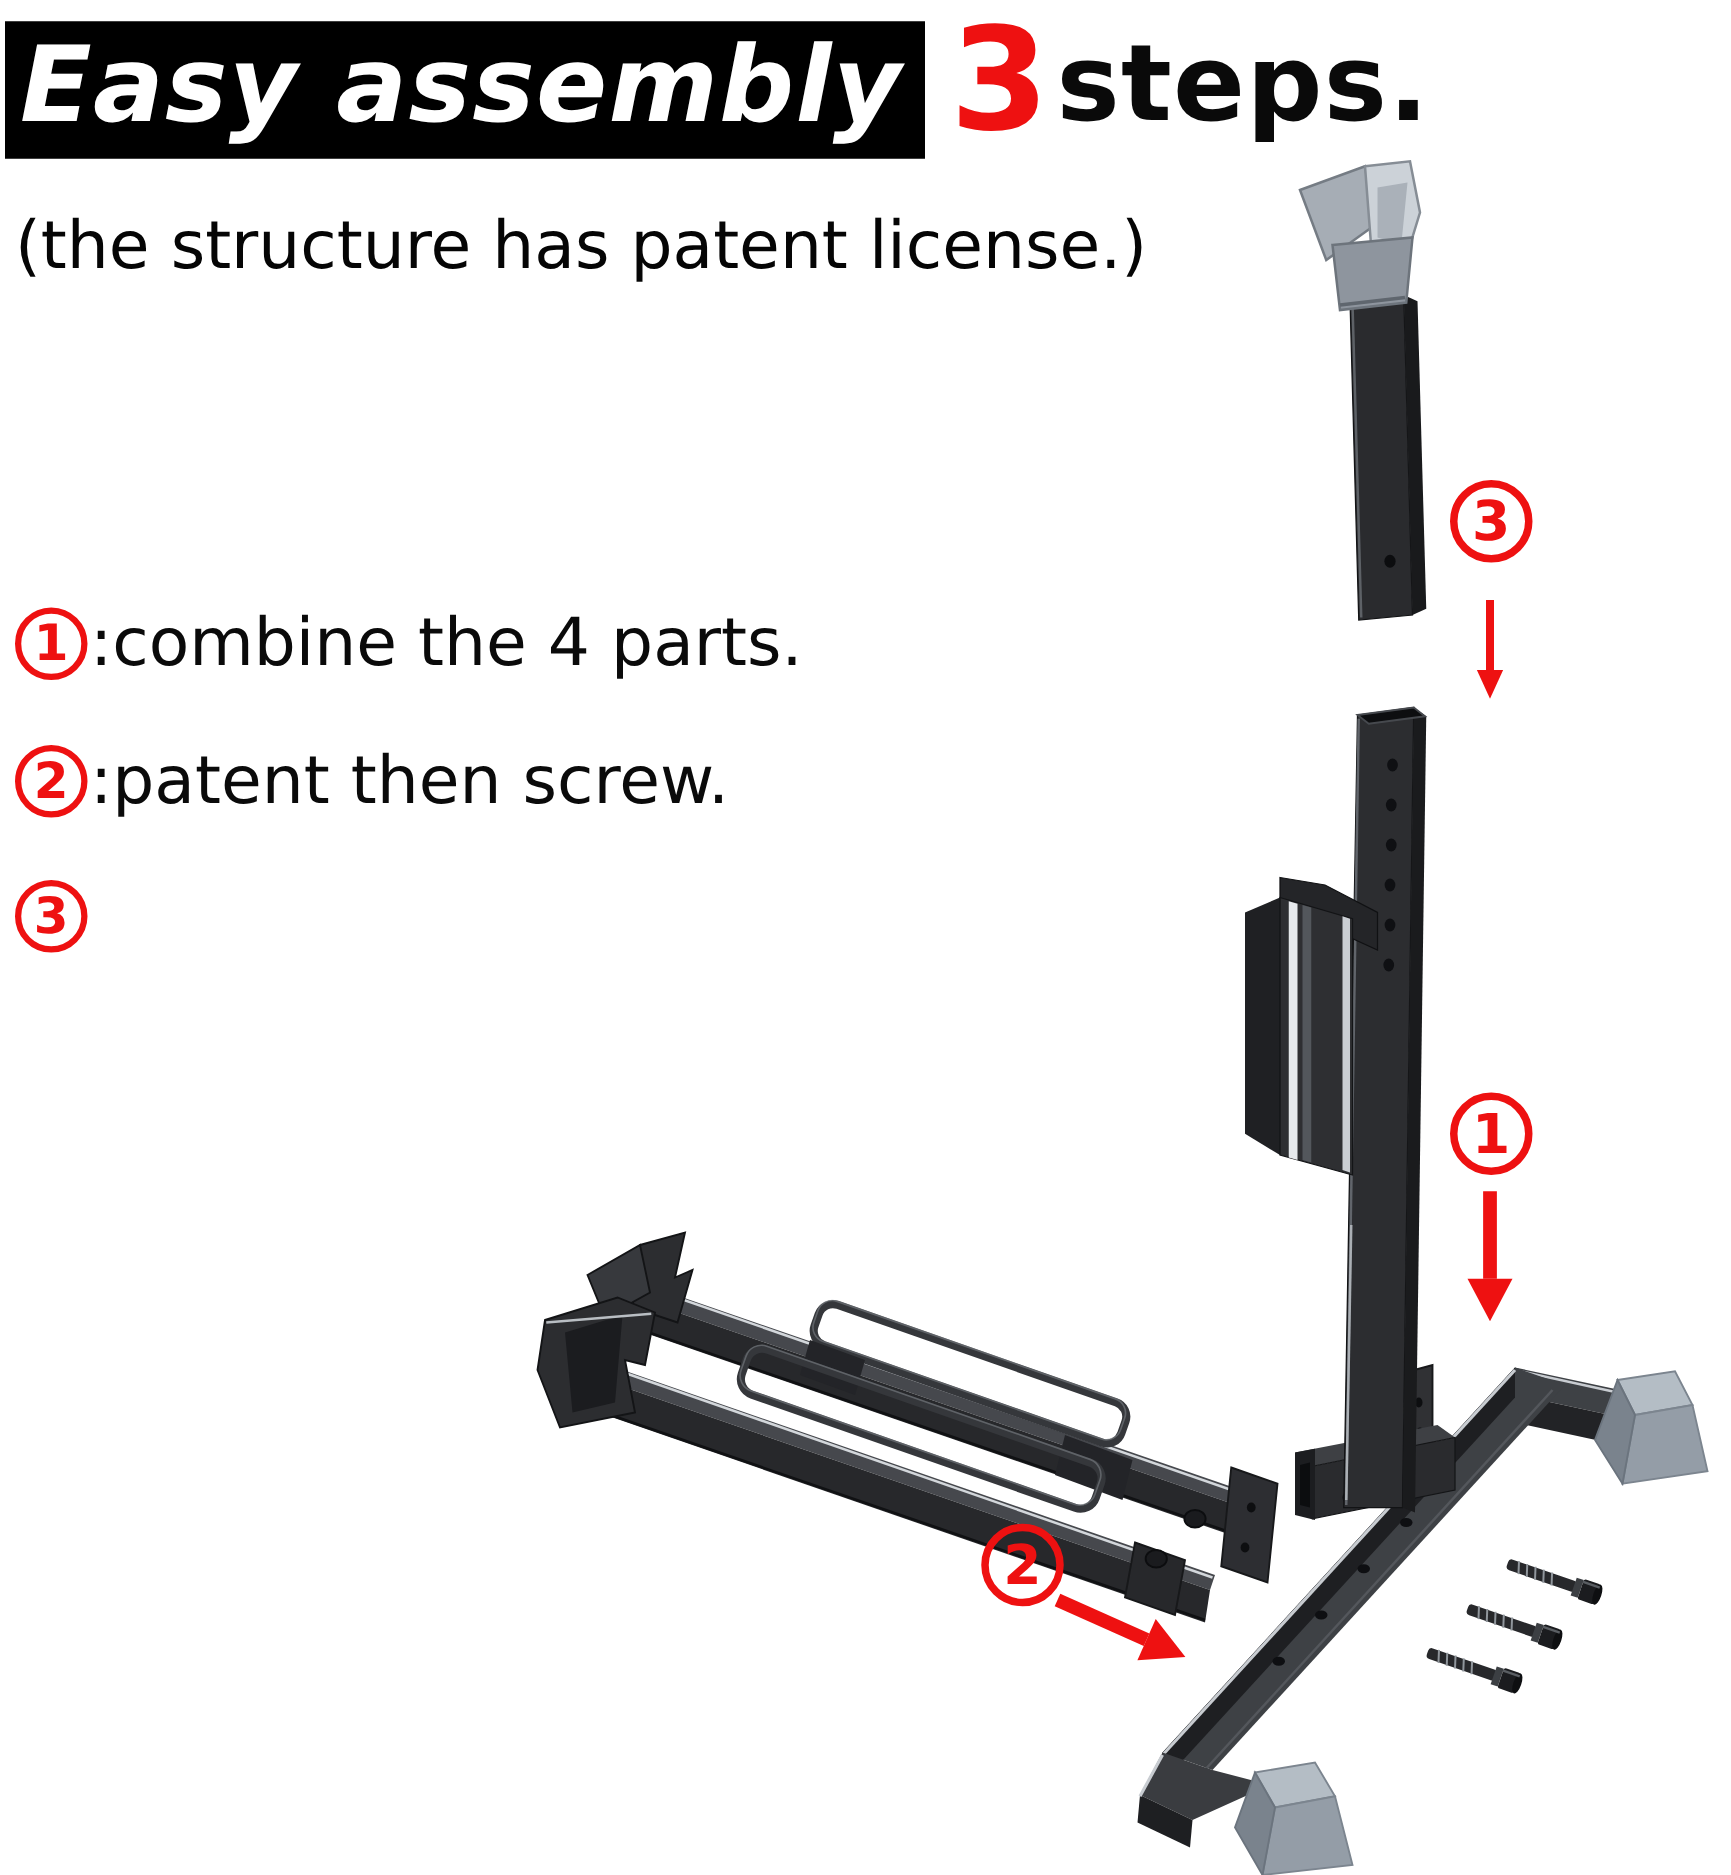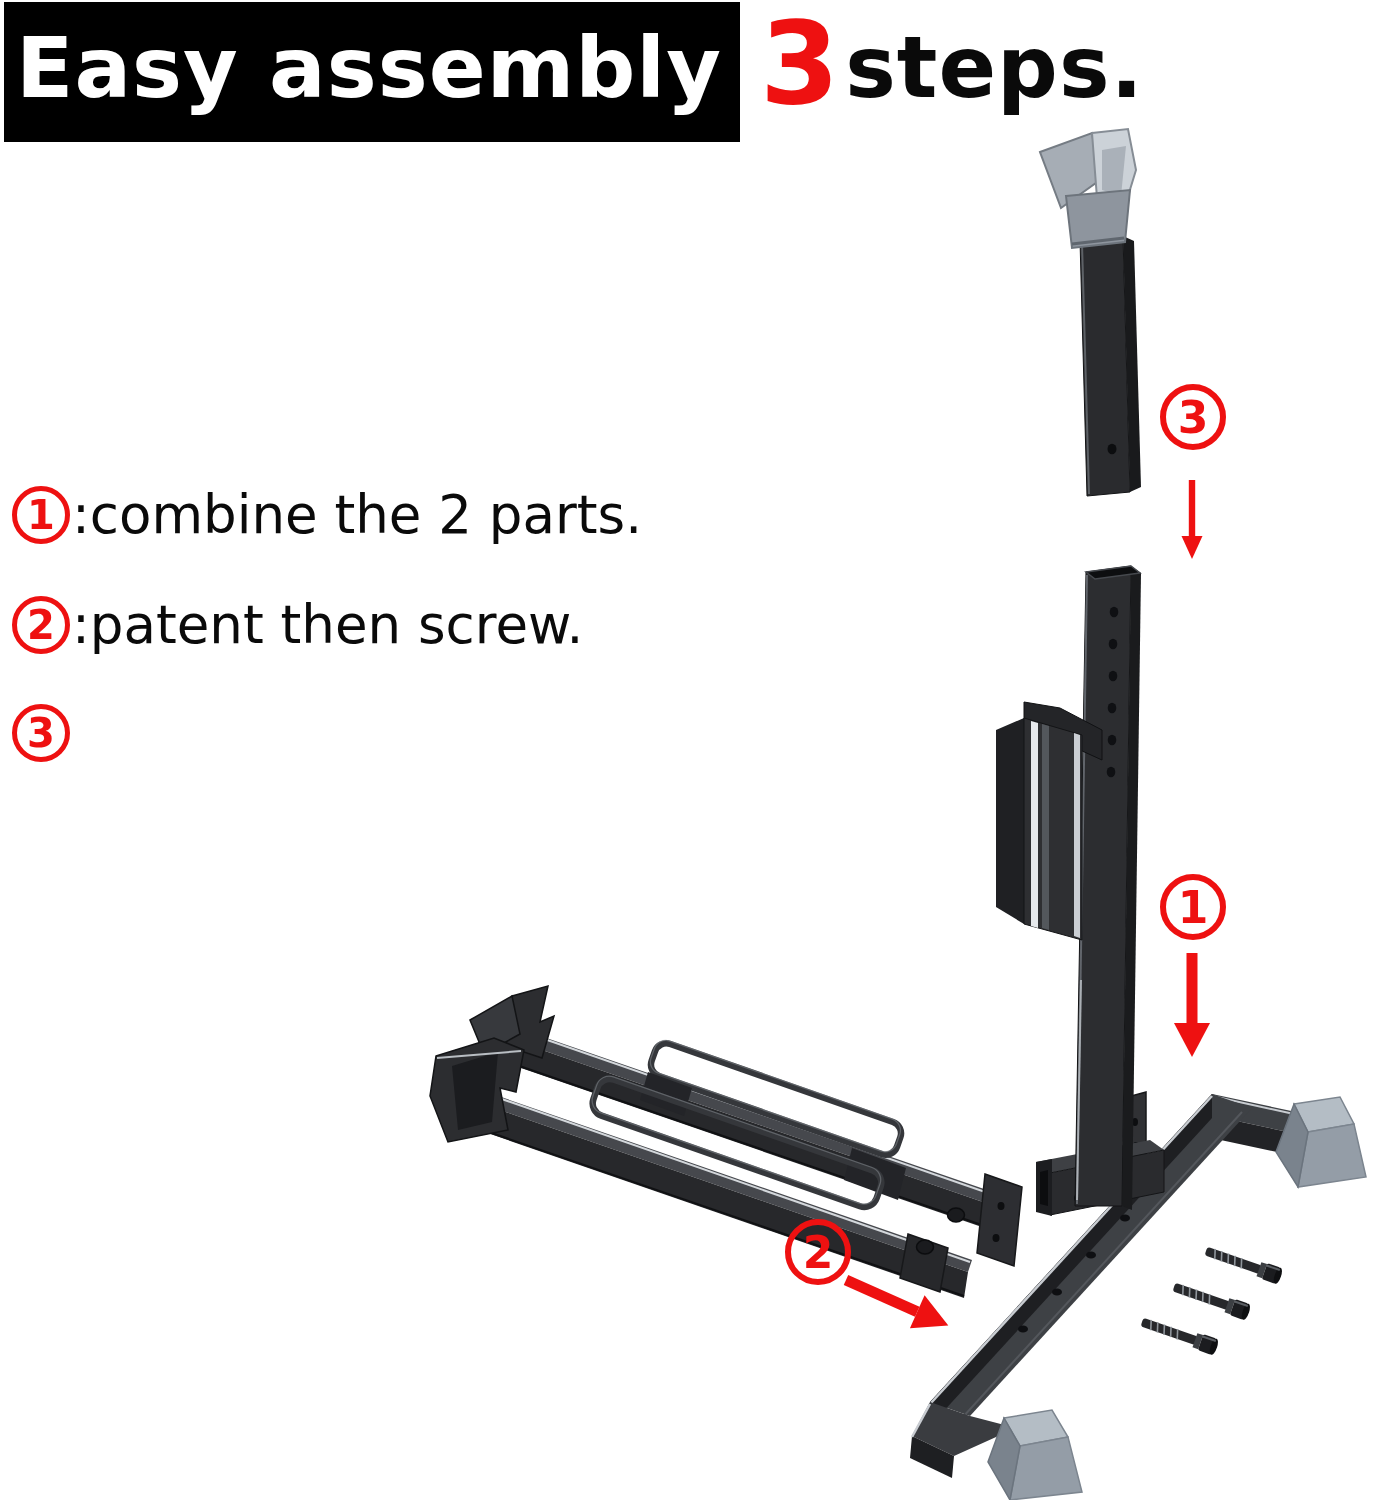--- a/index.html
+++ b/index.html
@@ -3,23 +3,23 @@
 <meta charset="utf-8">
 <style>
   html,body{margin:0;padding:0;background:#ffffff;}
   #canvas{
     position:relative;width:1385px;height:1500px;background:#ffffff;overflow:hidden;
     font-family:"DejaVu Sans","Liberation Sans",sans-serif;color:#0a0a0a;
   }
   
   .title-row{position:absolute;top:14px;left:4px;height:116px;display:flex;align-items:center;}
   .title-box{
-    height:140px;min-width:716px;box-sizing:border-box;background:#000000;color:#ffffff;
+    height:110px;min-width:716px;box-sizing:border-box;background:#000000;color:#ffffff;
     display:flex;align-items:center;padding:0 18px 8px 12px;
-    font-size:84px;font-weight:700;letter-spacing:1px;white-space:nowrap;
+    font-size:84px;font-weight:700;letter-spacing:1px;white-space:nowrap;font-style:italic;
   }
   .title-dash{margin-left:18px;padding-bottom:10px;font-size:85px;font-weight:700;letter-spacing:3px;white-space:nowrap;}
   .title-count{margin-left:20px;padding-bottom:16px;font-size:114px;font-weight:700;color:#ee1111;line-height:1;}
   .title-suffix{margin-left:6px;padding-bottom:10px;font-size:85px;font-weight:700;letter-spacing:1px;white-space:nowrap;}
   
   .subtitle{position:absolute;top:166px;left:12px;font-size:53px;color:#050505;white-space:nowrap;}
   
   .step{position:absolute;left:12px;display:flex;align-items:center;gap:2px;white-space:nowrap;}
   .step1{top:484px;} .step2{top:594px;} .step3{top:704px;}
   .step-badge{
@@ -43,24 +43,25 @@
 <body>
 
 <div id="canvas">
 
   <div class="title-row">
     <span class="title-box">Easy assembly</span>
     <span class="title-count">3</span>
     <span class="title-suffix">steps.</span>
   </div>
 
+  <div class="subtitle">(the structure has patent license.)</div>
 
   <div class="step step1">
     <span class="step-badge">1</span>
-    <span class="step-text">:combine the 2 parts.</span>
+    <span class="step-text">:combine the 4 parts.</span>
   </div>
   <div class="step step2">
     <span class="step-badge">2</span>
     <span class="step-text">:patent then screw.</span>
   </div>
   <div class="step step3">
     <span class="step-badge">3</span>
   </div>
 
   <svg id="diagram" viewBox="0 0 1385 1500" width="1385" height="1500">

